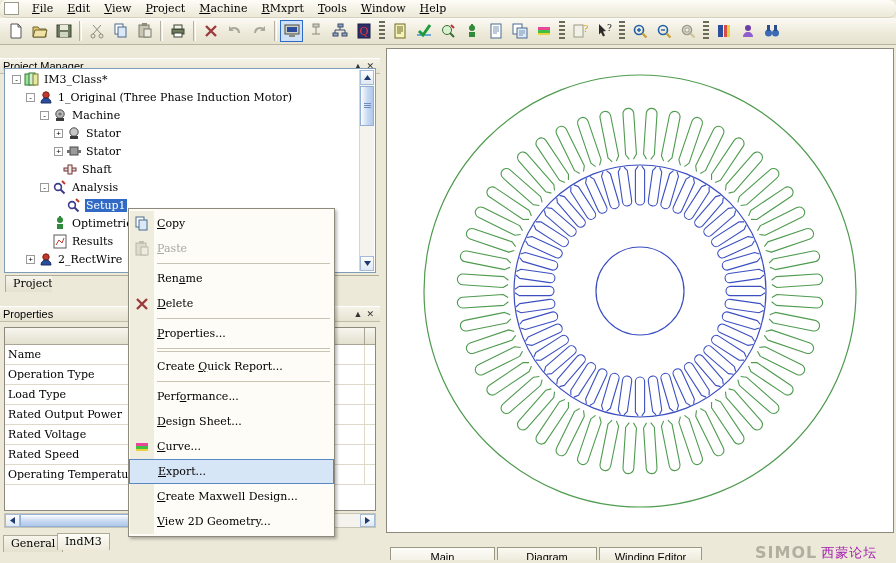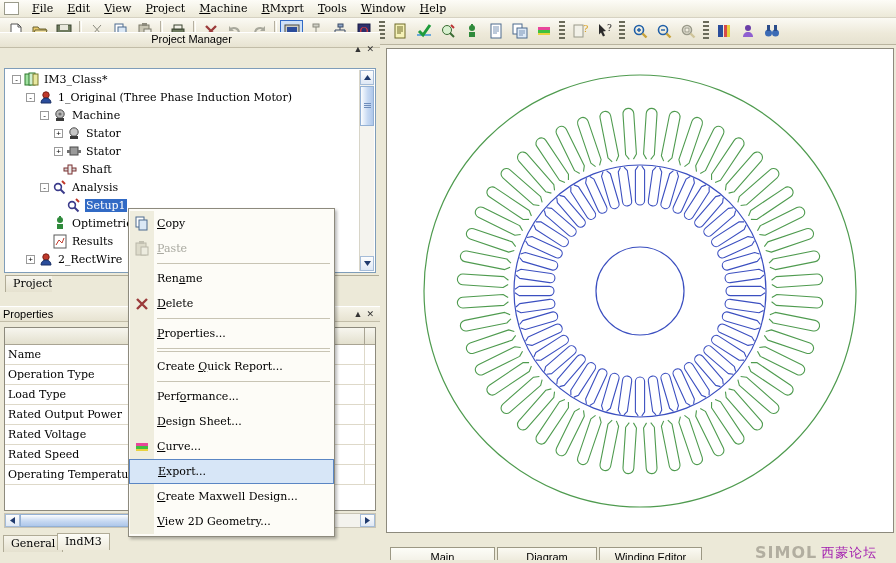--- a/index.html
+++ b/index.html
@@ -13,20 +13,21 @@
     -webkit-font-smoothing: none;
   }
   #app { position: relative; width: 896px; height: 563px; background: #ece9d8; }
 
   
   .menubar {
     position: absolute; top: 0; left: 0; width: 896px; height: 18px;
     background: linear-gradient(#fdfcf7, #ece9d8);
     display: flex; align-items: center; padding-left: 2px;
     border-bottom: 1px solid #d6d2c2;
+    border-radius: 7px;
   }
   .appicon {
     width: 15px; height: 13px; background: #fff;
     border: 1px solid #9a9a8a; margin: 0 6px 0 2px;
   }
   .menuitem {
     font-family: "DejaVu Serif", serif;
     font-size: 11px; color: #000;
     padding: 1px 7px; white-space: nowrap; cursor: default;
   }
@@ -397,21 +398,21 @@
       <div class="tbtn">
         <svg width="16" height="16">
           <circle cx="4.5" cy="10" r="3.5" fill="#3b6bb5"></circle>
           <circle cx="11.5" cy="10" r="3.5" fill="#3b6bb5"></circle>
           <rect x="3" y="2" width="3" height="6" fill="#2b4d8b"></rect>
           <rect x="10" y="2" width="3" height="6" fill="#2b4d8b"></rect>
         </svg>
       </div>
     </div>
 
-  <div class="panel-title" style="top:32px;flex-direction:column;">
+  <div class="panel-title" style="top:58px;">
     <span>Project Manager</span>
     <span class="tbar-btns">
       <span class="pinbtn">▲</span>
       <span class="closebtn">✕</span>
     </span>
   </div>
 
   <div class="treebox" style="top:68px;height:205px;">
     <div class="treeinner" id="tree">
         <div class="trow" style="padding-left: 6px;">

